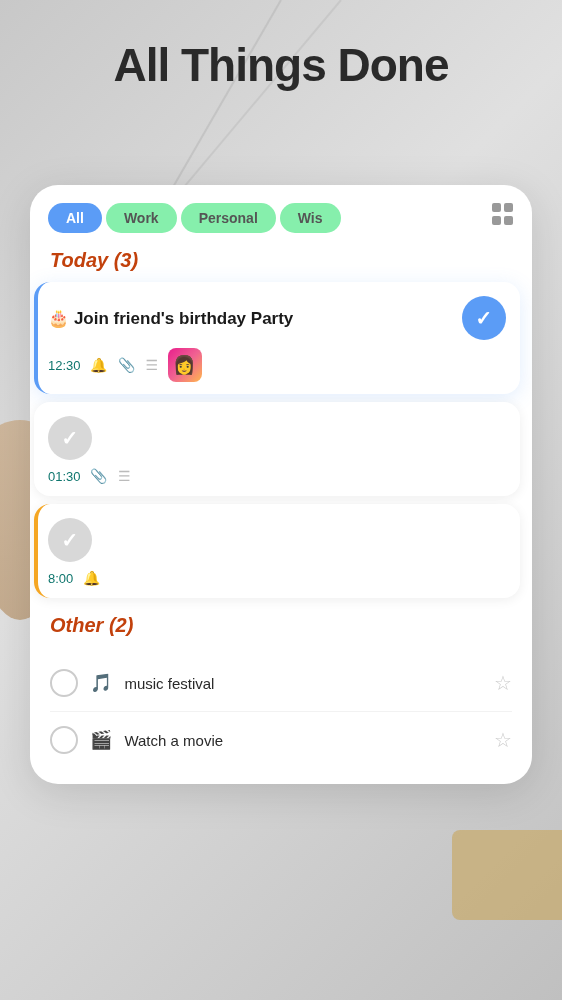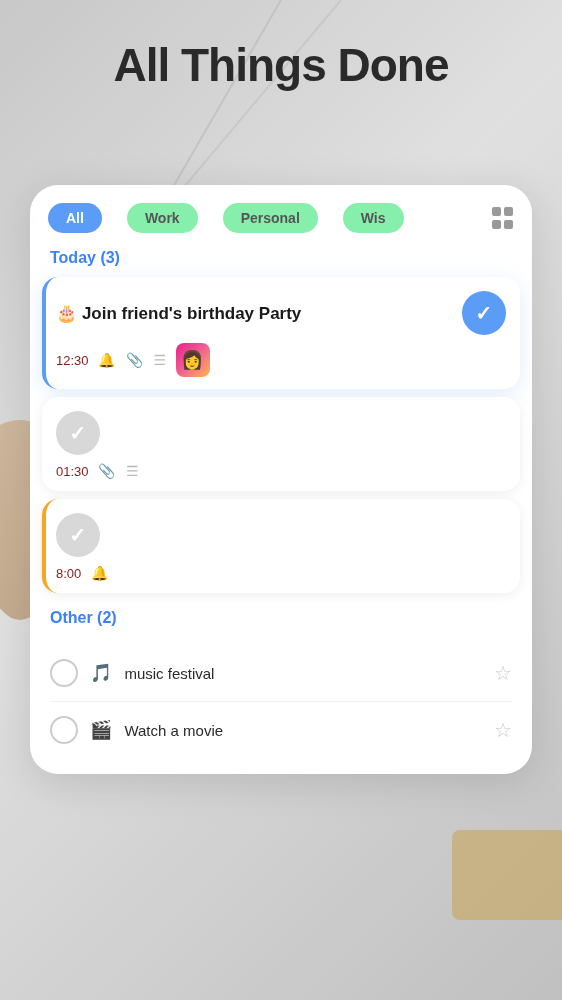--- a/index.html
+++ b/index.html
@@ -48,23 +48,23 @@
       left: 30px;
       right: 30px;
       background: #fff;
       border-radius: 28px;
       padding: 0 0 16px 0;
       box-shadow: 0 8px 40px rgba(0,0,0,0.13);
       overflow: hidden;
     }
     .filter-row {
       display: flex;
-      align-items: center;
+      align-items: flex-start;
       padding: 18px 18px 12px 18px;
-      gap: 25px;
+      gap: 4px;
     }
     .filter-pill {
       padding: 7px 18px;
       border-radius: 20px;
       font-size: 14px;
       font-weight: 600;
       cursor: pointer;
       border: none;
       background: #86efac;
       color: #555;
@@ -83,28 +83,29 @@
       cursor: pointer;
     }
     .grid-icon span {
       display: block;
       width: 9px;
       height: 9px;
       background: #999;
       border-radius: 2px;
     }
     .section-label {
-      font-size: 16px;
+      font-size: 20px;
       font-weight: 700;
-      color: #3b82f6;
+      color: #c2410c;
       padding: 4px 20px 10px 20px;
+      font-style: italic;
     }
     
     .task-item {
-      margin: 0 12px 8px 12px;
+      margin: 0 12px 8px 4px;
       background: #fff;
       border-radius: 16px;
       padding: 14px 14px 12px 14px;
       box-shadow: 0 2px 12px rgba(0,0,0,0.07);
     }
     .task-item.highlighted {
       box-shadow: 0 4px 20px rgba(91,156,246,0.18);
       border-left: 4px solid #5b9cf6;
       padding-left: 10px;
     }
@@ -145,21 +146,21 @@
       font-weight: 700;
     }
     .task-meta {
       display: flex;
       align-items: center;
       gap: 10px;
       margin-top: 8px;
     }
     .task-time {
       font-size: 13px;
-      color: #7f1d1d;
+      color: #0f766e;
       font-weight: 500;
     }
     .meta-icon {
       font-size: 14px;
       color: #bbb;
     }
     .task-thumb {
       width: 34px;
       height: 34px;
       border-radius: 8px;

